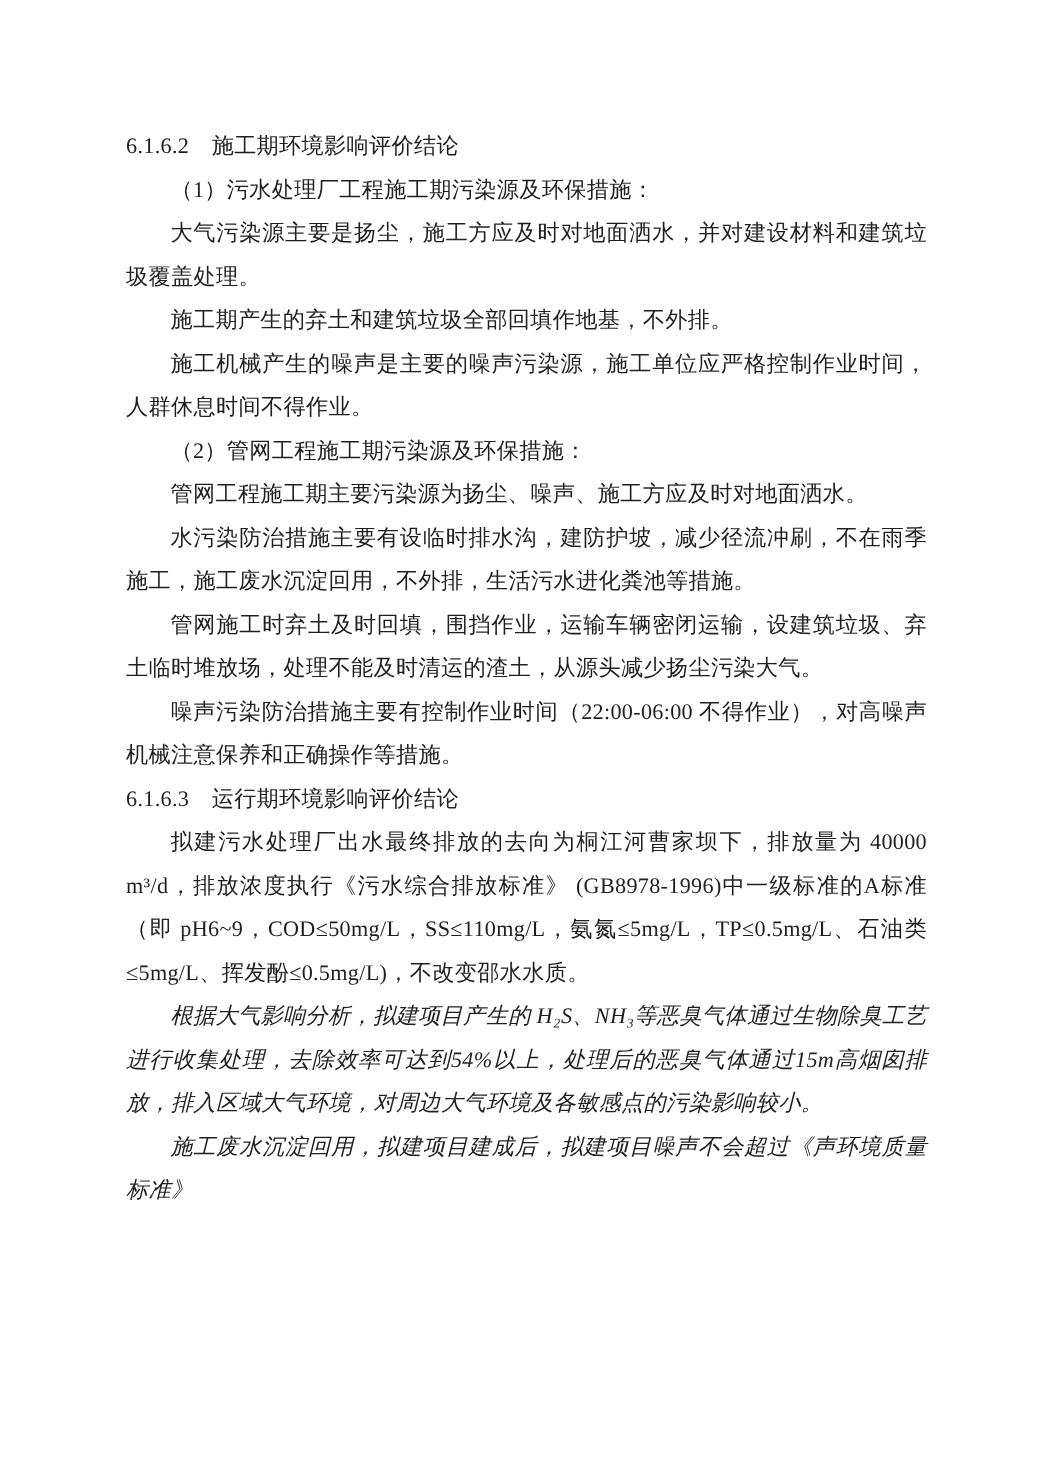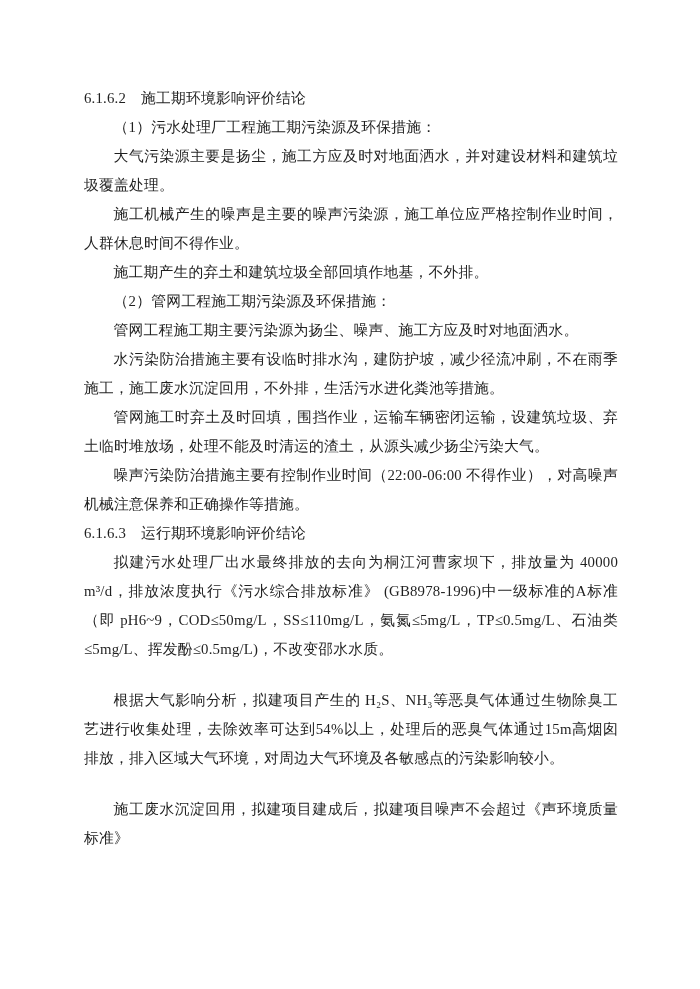--- a/index.html
+++ b/index.html
@@ -29,43 +29,44 @@
     letter-spacing: 0.2px;
   }
   .content p {
     margin: 0;
     text-indent: 2em;
   }
   .content p.heading {
     text-indent: 0;
   }
   .content p.spaced {
-    margin-top: 22px;
+    margin-top: 0;
+    font-style: italic;
   }
   .footer {
     position: absolute;
     top: 923px;
     left: 0;
     width: 100%;
     text-align: center;
     font-size: 12px;
     color: #15803d;
     font-family: "Liberation Serif", "DejaVu Serif", serif;
   }
 </style>
 </head>
 <body>
 
 <div class="page">
   <div class="content">
     <p class="heading">6.1.6.2　施工期环境影响评价结论</p>
     <p>（1）污水处理厂工程施工期污染源及环保措施：</p>
     <p>大气污染源主要是扬尘，施工方应及时对地面洒水，并对建设材料和建筑垃圾覆盖处理。</p>
+    <p>施工期产生的弃土和建筑垃圾全部回填作地基，不外排。</p>
     <p>施工机械产生的噪声是主要的噪声污染源，施工单位应严格控制作业时间，人群休息时间不得作业。</p>
-    <p>施工期产生的弃土和建筑垃圾全部回填作地基，不外排。</p>
     <p>（2）管网工程施工期污染源及环保措施：</p>
     <p>管网工程施工期主要污染源为扬尘、噪声、施工方应及时对地面洒水。</p>
     <p>水污染防治措施主要有设临时排水沟，建防护坡，减少径流冲刷，不在雨季施工，施工废水沉淀回用，不外排，生活污水进化粪池等措施。</p>
     <p>管网施工时弃土及时回填，围挡作业，运输车辆密闭运输，设建筑垃圾、弃土临时堆放场，处理不能及时清运的渣土，从源头减少扬尘污染大气。</p>
     <p>噪声污染防治措施主要有控制作业时间（22:00-06:00 不得作业），对高噪声机械注意保养和正确操作等措施。</p>
     <p class="heading">6.1.6.3　运行期环境影响评价结论</p>
     <p>拟建污水处理厂出水最终排放的去向为桐江河曹家坝下，排放量为 40000 m³/d，排放浓度执行《污水综合排放标准》 (GB8978-1996)中一级标准的A标准（即 pH6~9，COD≤50mg/L，SS≤110mg/L，氨氮≤5mg/L，TP≤0.5mg/L、石油类≤5mg/L、挥发酚≤0.5mg/L)，不改变邵水水质。</p>
     <p class="spaced">根据大气影响分析，拟建项目产生的 H₂S、NH₃等恶臭气体通过生物除臭工艺进行收集处理，去除效率可达到54%以上，处理后的恶臭气体通过15m高烟囱排放，排入区域大气环境，对周边大气环境及各敏感点的污染影响较小。</p>
     <p class="spaced">施工废水沉淀回用，拟建项目建成后，拟建项目噪声不会超过《声环境质量标准》</p>
   </div>

